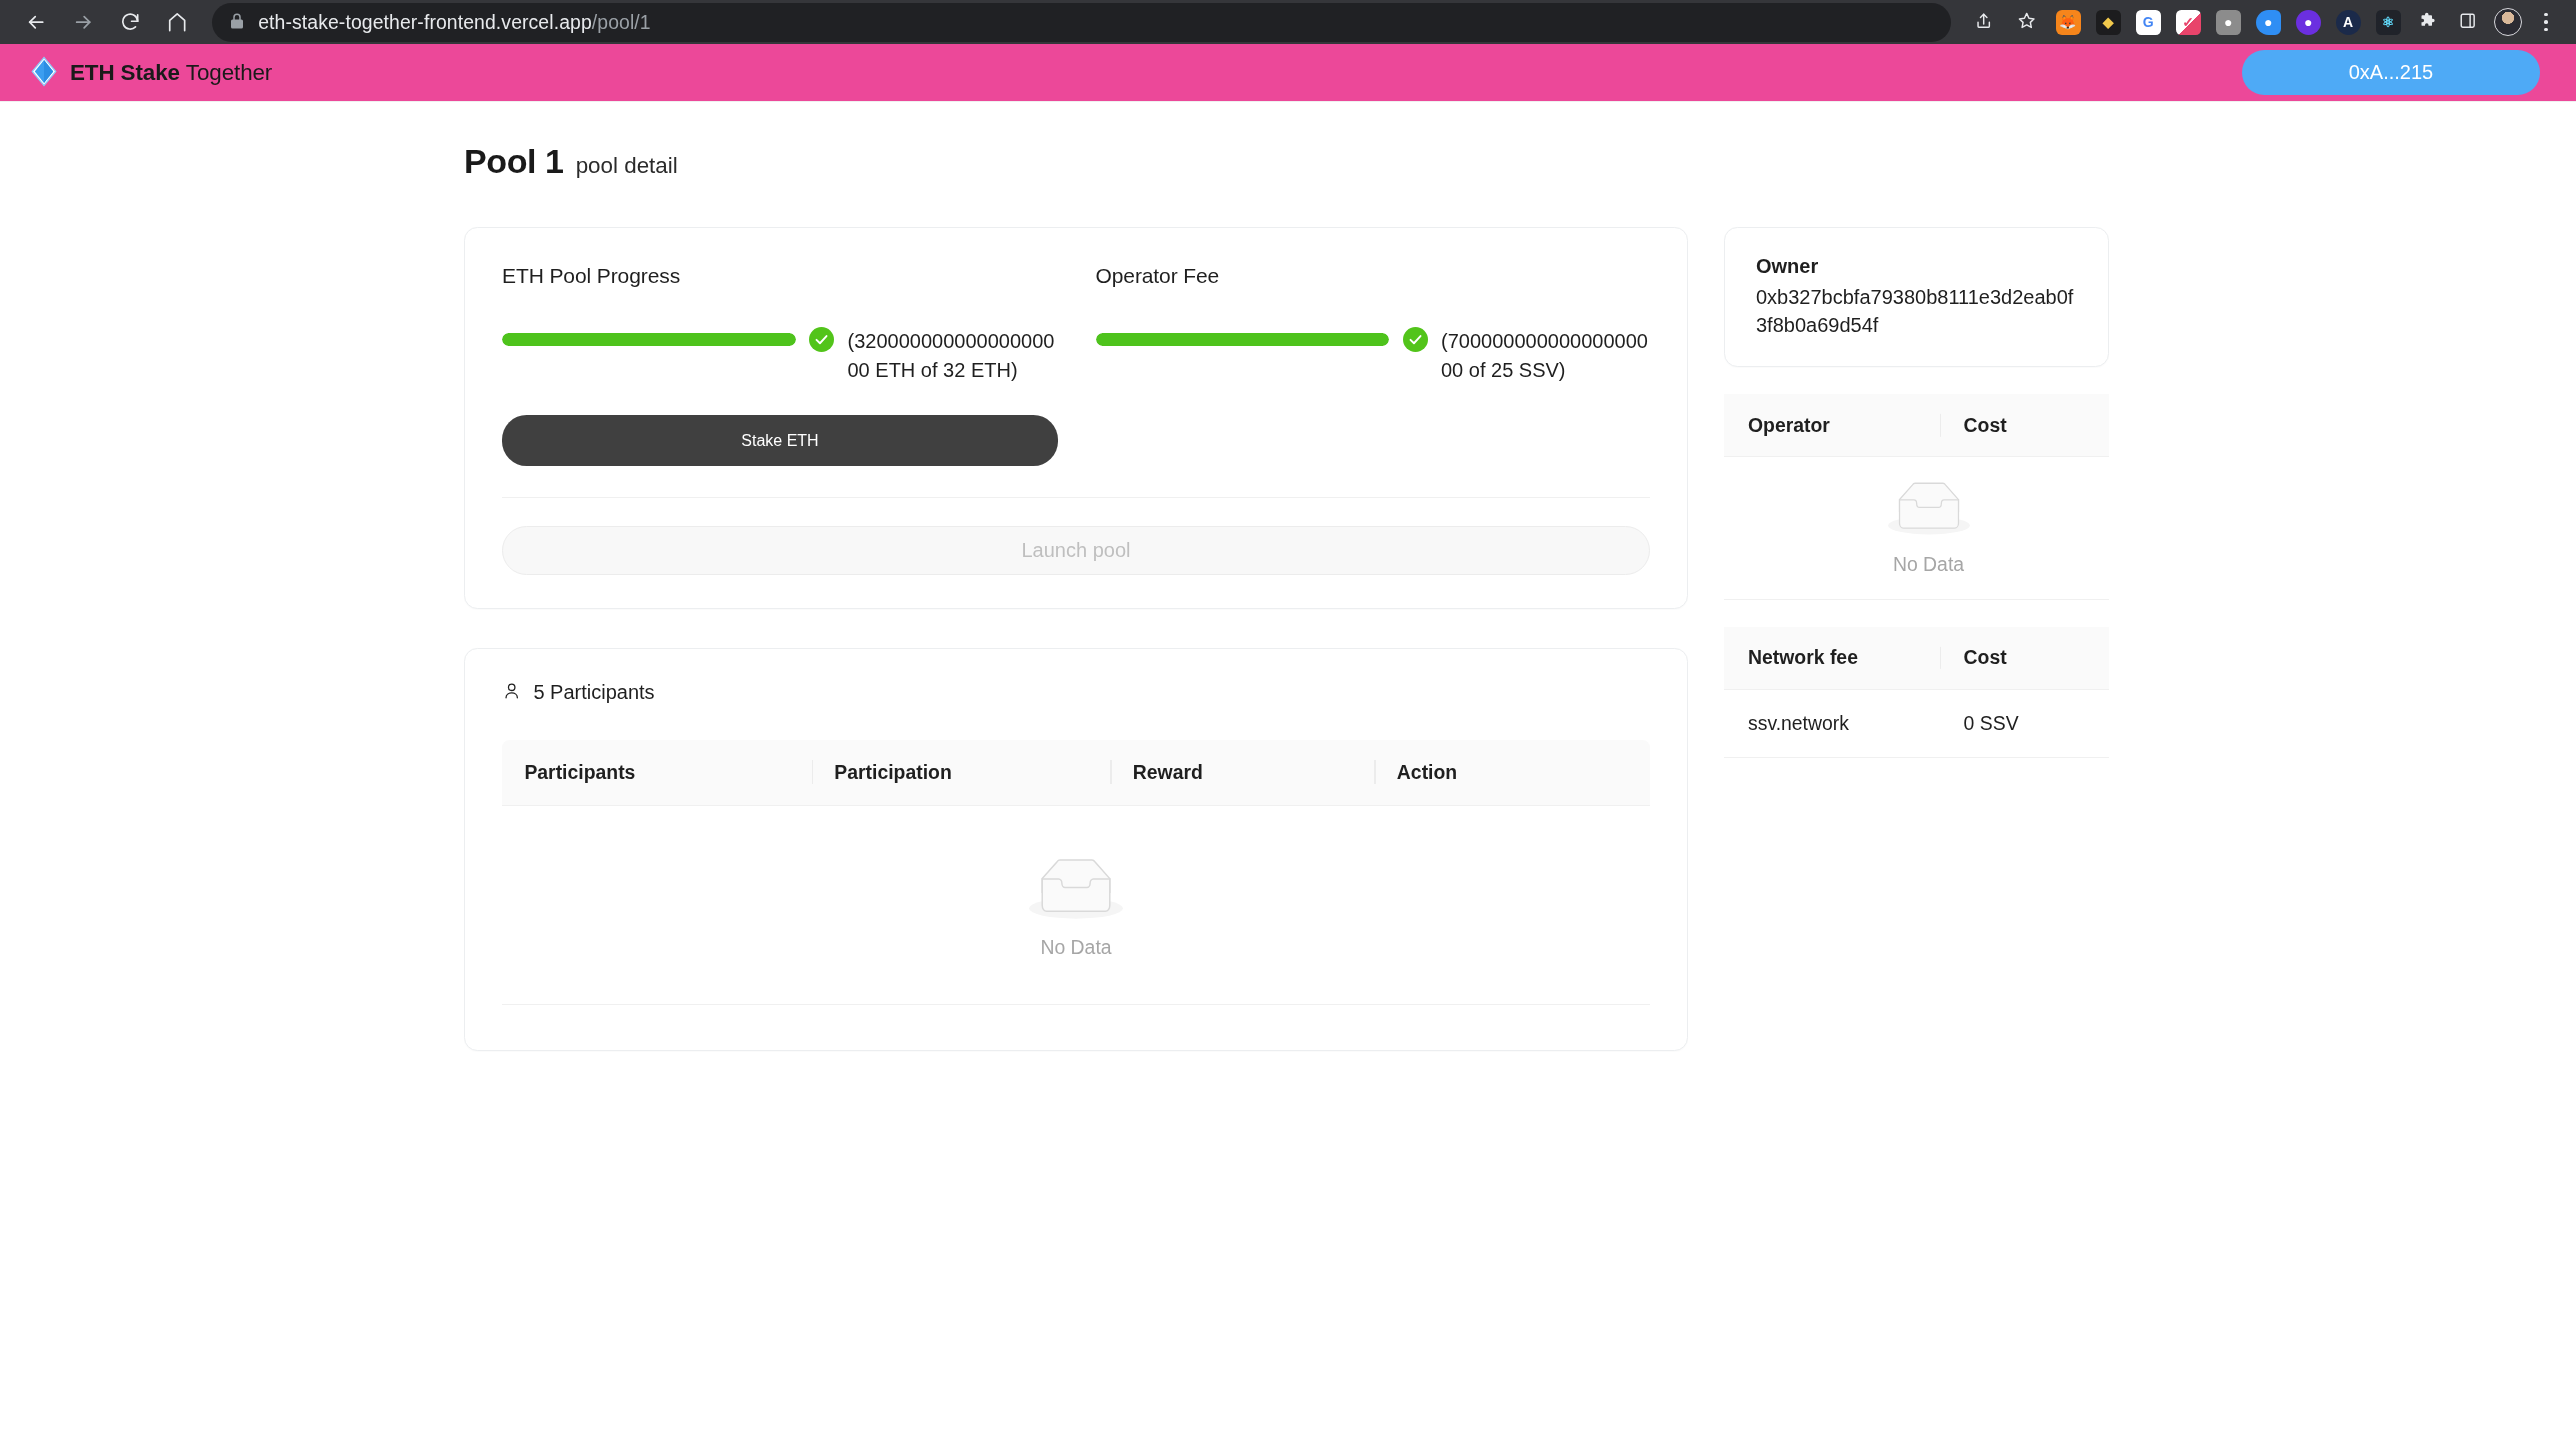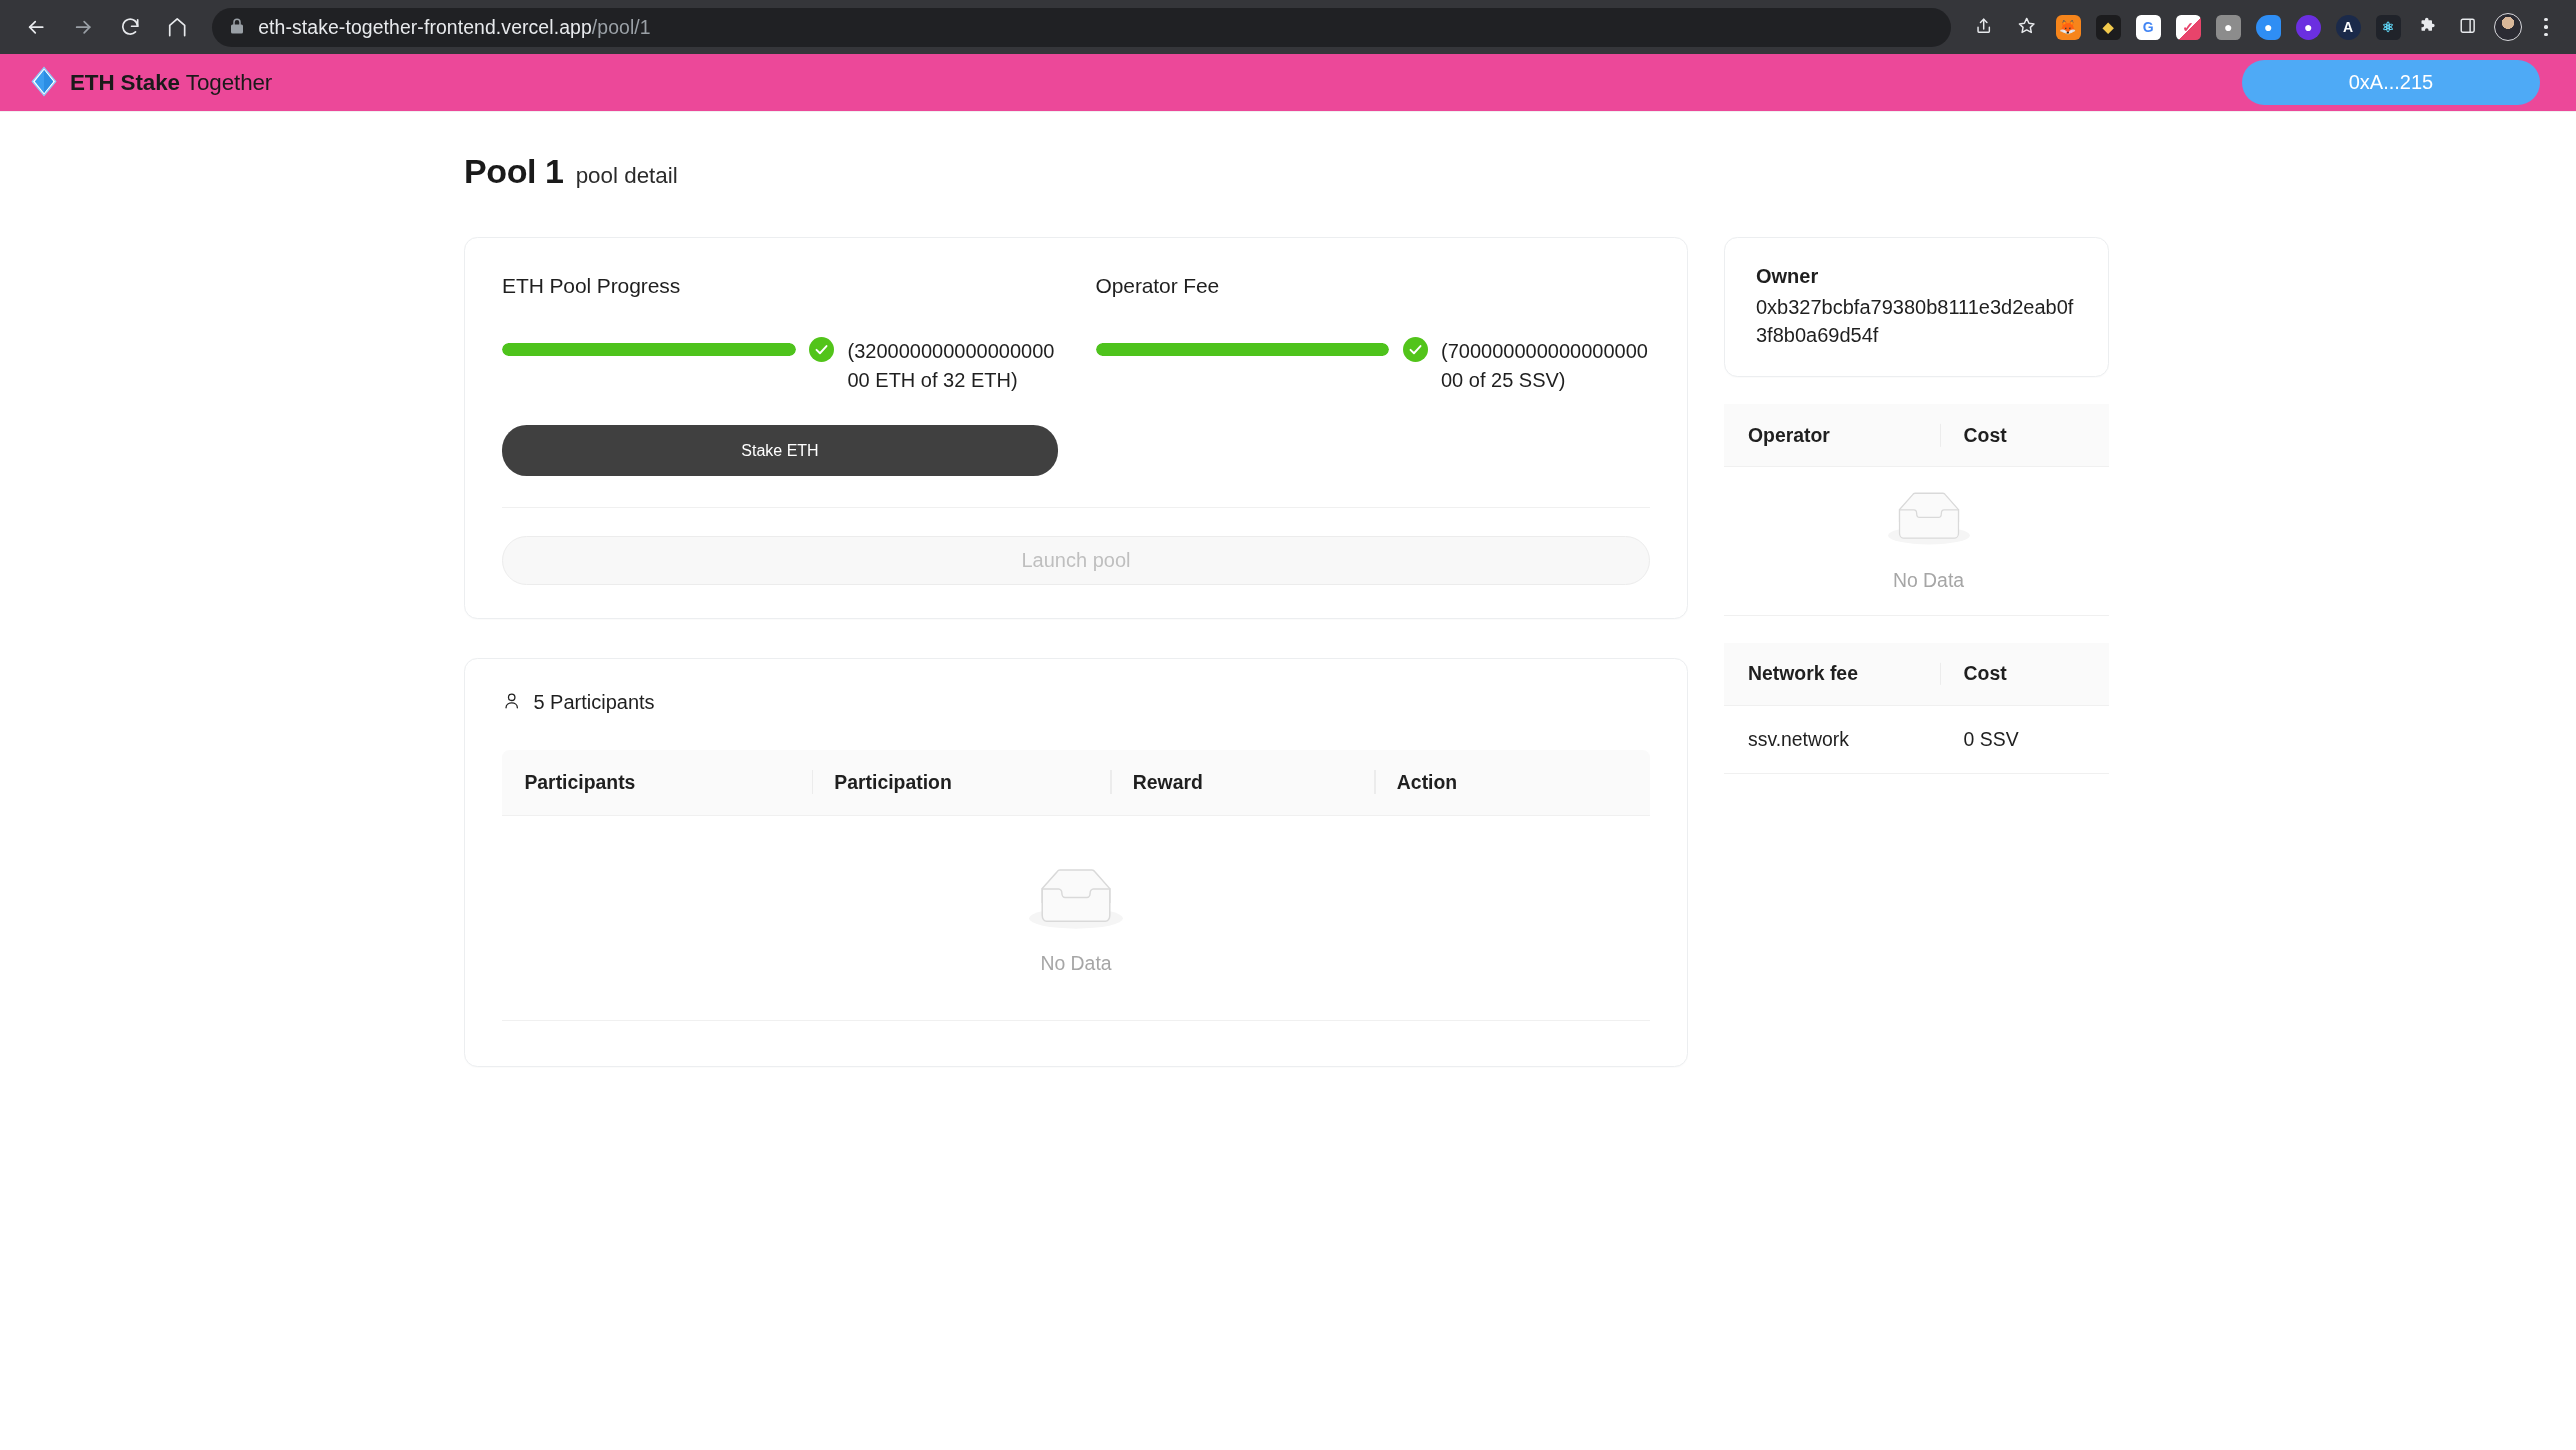--- a/index.html
+++ b/index.html
@@ -5,21 +5,21 @@
   * { box-sizing: border-box; margin: 0; padding: 0; }
   html, body {
     width: 2576px; height: 1450px;
     background: #ffffff;
     font-family: "Liberation Sans", sans-serif;
     overflow: hidden;
   }
 
   
   .browser-bar {
-    height: 54px;
+    height: 44px;
     background: #35363a;
     display: flex;
     align-items: center;
     padding: 0 13.4px;
     gap: 2px;
   }
   .nav-btn {
     width: 45px; height: 45px;
     display: flex; align-items: center; justify-content: center;
     border-radius: 50%;
@@ -228,21 +228,21 @@
     width: 1.5px; height: 24px;
     background: #ececec;
   }
   table.tbl thead th:first-child { border-radius: 7.5px 0 0 0; }
   table.tbl thead th:last-child { border-radius: 0 7.5px 0 0; }
   .empty-cell { padding: 0; border-bottom: 0.7px solid #f0f0f0; }
   .empty-wrap {
     display: flex; flex-direction: column; align-items: center; justify-content: center;
     padding: 49px 0 45px 0;
   }
-  .empty-text { font-size: 19.4px; color: #a6a6a6; margin-top: 14px; }
+  .empty-text { font-size: 19.4px; color: #a6a6a6; margin-top: 8px; }
 
   
   .owner-card { padding: 27px 30px 27px 31px; }
   .owner-label { font-size: 20px; font-weight: 700; color: #1f1f1f; margin-bottom: 4.5px; }
   .owner-addr {
     font-size: 20px; color: #1f1f1f; line-height: 1.42;
     word-break: break-all;
   }
   .side-table-card { margin-top: 27px; overflow: hidden; }
   table.side-tbl { width: 100%; border-collapse: collapse; table-layout: fixed; }

